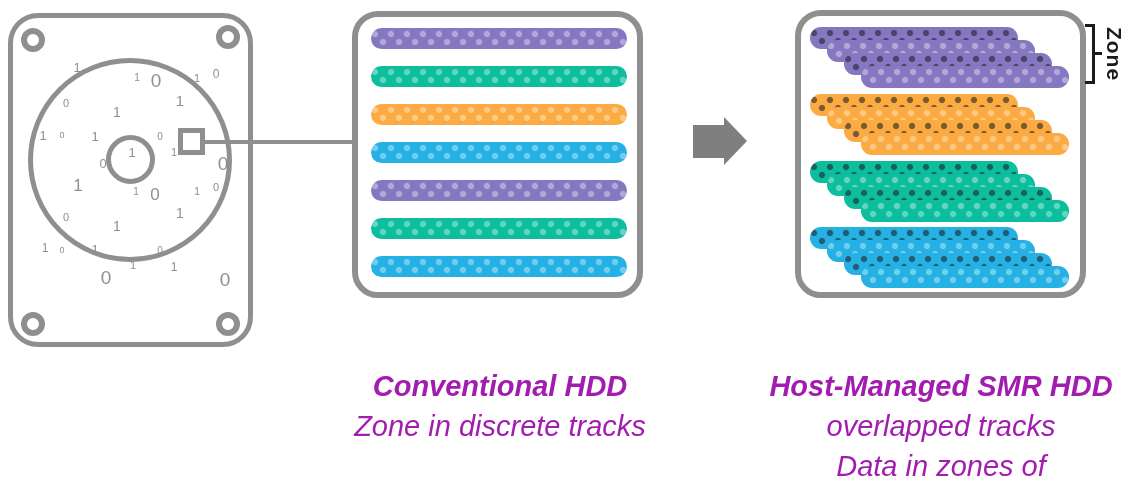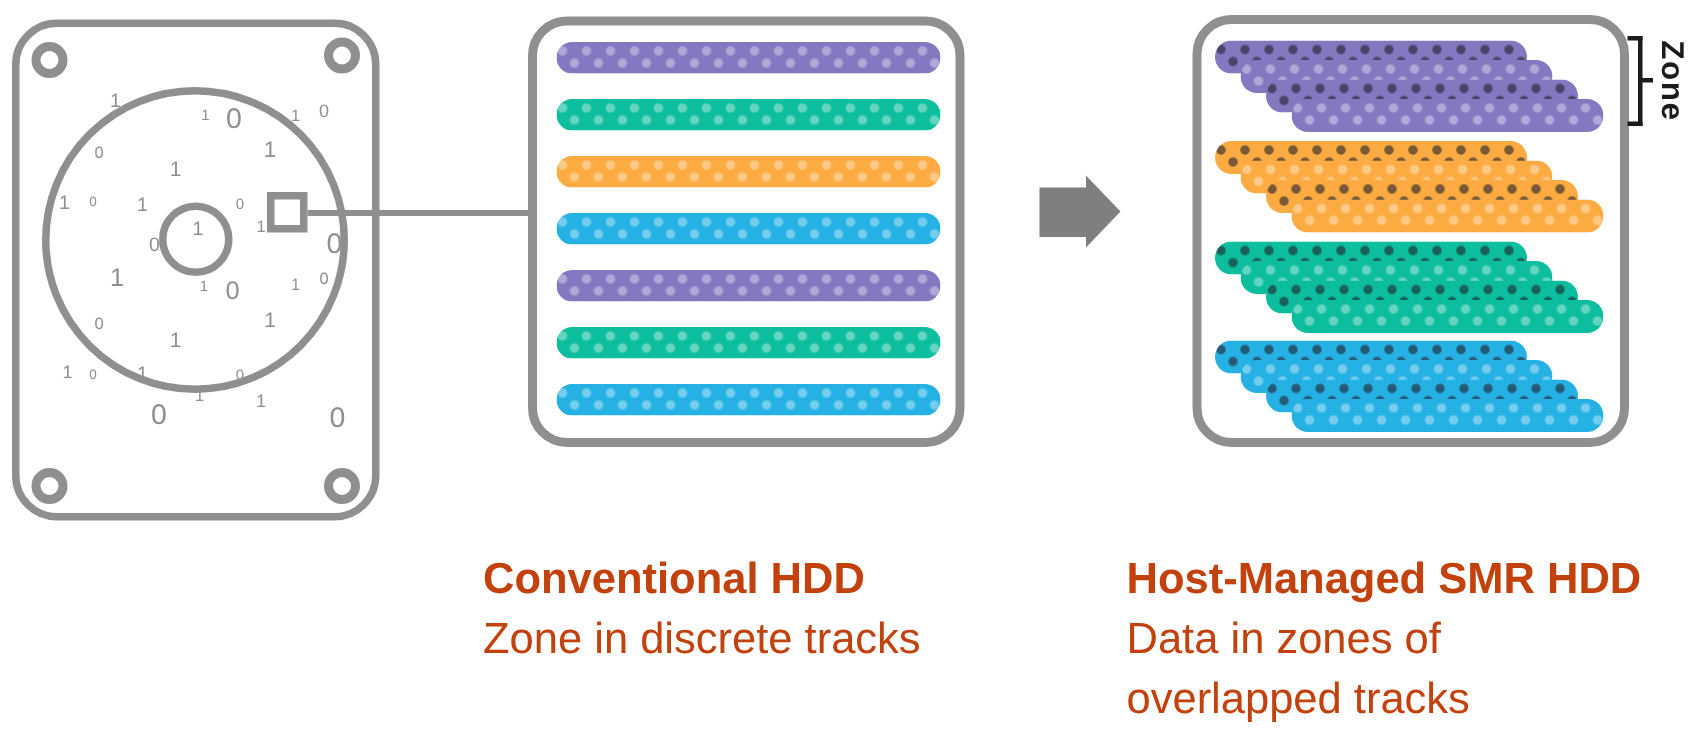--- a/index.html
+++ b/index.html
@@ -33,21 +33,21 @@
   
   .arrow-body{left:693px;top:125px;width:31px;height:33px;background:#7F7F7F;}
   .arrow-head{left:724px;top:117px;width:0;height:0;border-top:24px solid transparent;border-bottom:24px solid transparent;border-left:23px solid #7F7F7F;}
   
   .bracket-piece{background:#1B1B1B;}
   .zone-label{
     left:1114px;top:54px;transform:translate(-50%,-50%) rotate(90deg);
     color:#1B1B1B;font-size:21px;font-weight:700;letter-spacing:1px;white-space:nowrap;
   }
   
-  .caption{position:absolute;text-align:left;color:#c2410c;font-size:29px;line-height:40px;}
+  .caption{position:absolute;text-align:center;color:#a21caf;font-size:29px;line-height:40px;font-style:italic;}
   .caption-title{font-weight:700;}
   .caption-conventional{left:322px;top:366px;width:356px;}
   .caption-smr{left:751px;top:366px;width:380px;}
 </style>
 </head>
 <body>
 
 <div class="stage">
 
   <div class="abs" style="left:0;top:0;width:360px;height:360px;">
@@ -141,17 +141,17 @@
     <div class="abs bracket-piece" style="left:1092px;top:52px;width:10px;height:3px;"></div>
   </div>
   <div class="abs zone-label">Zone</div>
 
   <div class="caption caption-conventional">
     <div class="caption-title">Conventional HDD</div>
     <div>Zone in discrete tracks</div>
   </div>
   <div class="caption caption-smr">
     <div class="caption-title">Host-Managed SMR HDD</div>
+    <div>overlapped tracks</div>
     <div>Data in zones of</div>
-    <div>overlapped tracks</div>
   </div>
 
 </div>
 
 </body></html>

